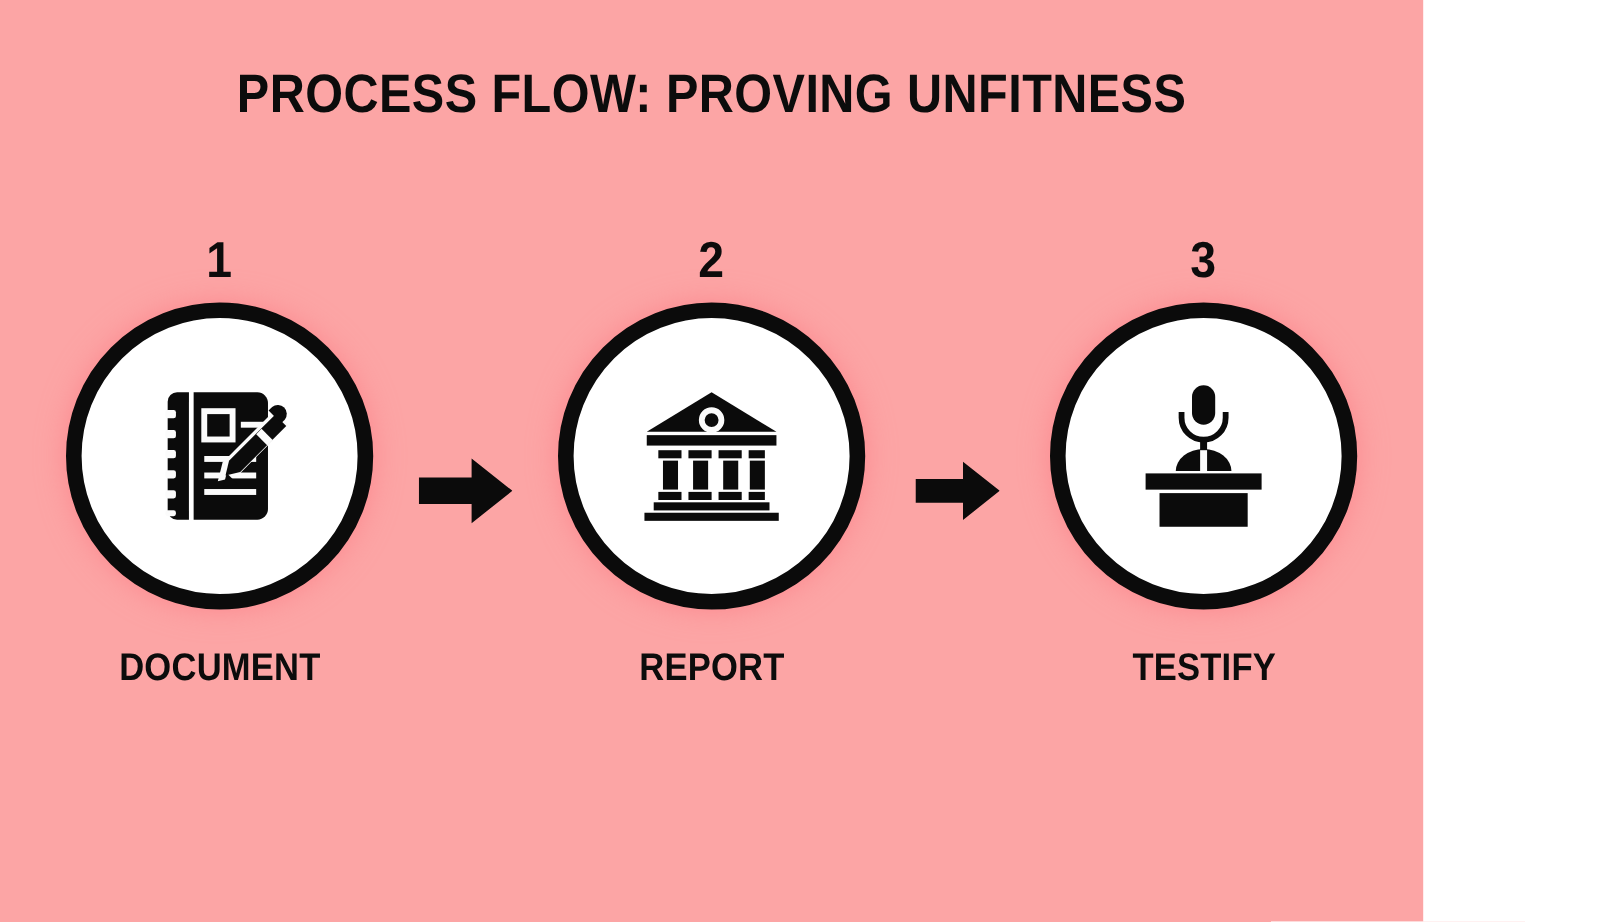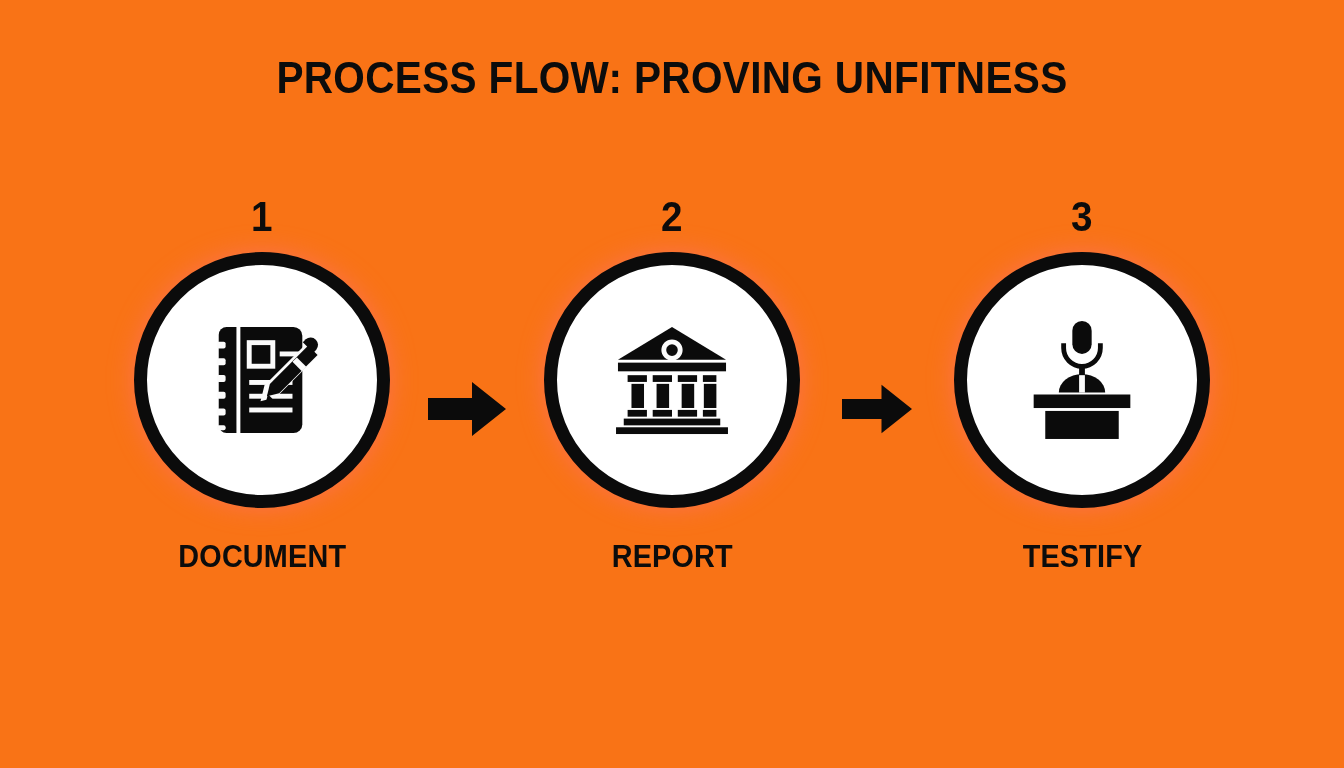--- a/index.html
+++ b/index.html
@@ -4,23 +4,23 @@
 <title>Process Flow: Proving Unfitness</title>
 <style>
   html, body {
     margin: 0;
     padding: 0;
     background: #ffffff;
   }
 
   #canvas {
     position: relative;
-    width: 1344px;
+    width: 1186px;
     height: 768px;
-    background: #f97316;
+    background: #fca5a5;
     overflow: hidden;
     font-family: "Liberation Sans", "DejaVu Sans", sans-serif;
     -webkit-font-smoothing: antialiased;
   }
 
   
   #title {
     position: absolute;
     top: 55px;
     left: 0;

